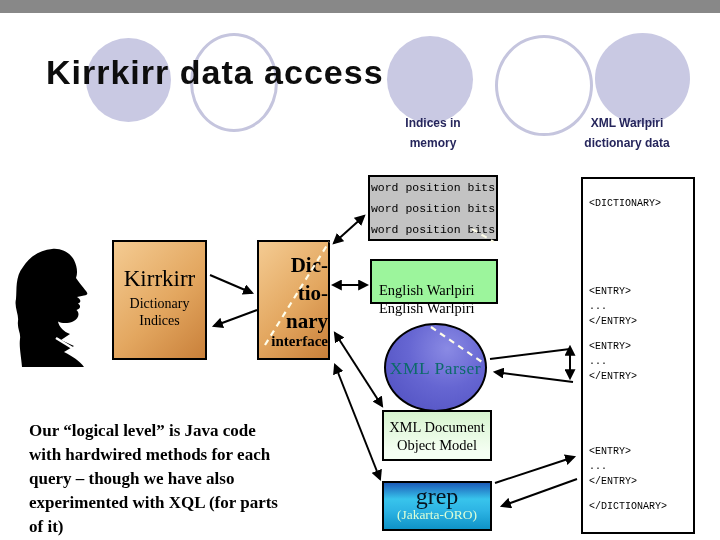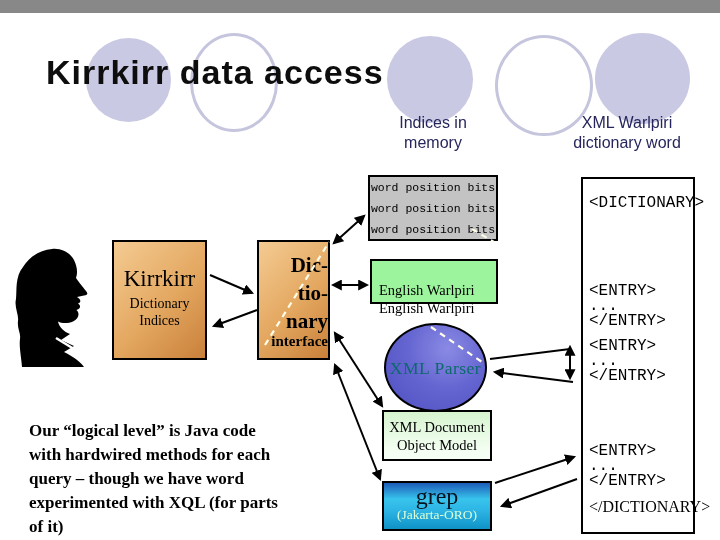--- a/index.html
+++ b/index.html
@@ -7,21 +7,21 @@
     position:relative;width:720px;height:540px;background:#ffffff;
     overflow:hidden;font-family:"Liberation Sans",sans-serif;margin:13px auto;
   }
   .abs{position:absolute;}
   
   .circle{position:absolute;border-radius:50%;z-index:0;}
   .circle.filled{background:#c9c9e3;}
   .circle.outline{background:#ffffff;border:3px solid #c5c5de;}
   
   #title{left:46px;top:40px;font-size:34px;font-weight:bold;letter-spacing:1px;color:#0d0d0d;z-index:2;}
-  .col-label{z-index:2;color:#26265c;font-size:16px;line-height:20px;text-align:center;white-space:pre-line;font-weight:normal;}
+  .col-label{z-index:2;color:#26265c;font-size:12px;line-height:20px;text-align:center;white-space:pre-line;font-weight:bold;}
   
   .node{position:absolute;z-index:2;border:2px solid #000;box-sizing:border-box;}
   .orange{background:linear-gradient(135deg,#f4cb92 0%,#e3a760 55%,#c9803a 100%);}
   .serif{font-family:"Liberation Serif",serif;}
   .mono{font-family:"Liberation Mono",monospace;}
   .pre{white-space:pre-line;}
   #kirrkirr-box{left:112px;top:227px;width:95px;height:120px;text-align:center;}
   #kirrkirr-title{margin-top:24px;font-size:23px;font-weight:normal;color:#000;}
   #kirrkirr-sub{font-size:14px;line-height:17px;color:#000;margin-top:3px;}
   #dict-box{left:257px;top:227px;width:73px;height:120px;text-align:right;}
@@ -37,21 +37,21 @@
   #parser-label{position:absolute;left:50%;top:50%;transform:translate(-50%,-50%);
      white-space:nowrap;font-size:17.5px;letter-spacing:0.5px;color:#0c6a6a;}
   #dom-box{left:382px;top:397px;width:110px;height:51px;
      background:linear-gradient(180deg,#d7f4cf 0%,#f5fff3 85%);
      text-align:center;font-size:14.5px;line-height:18px;color:#000;padding-top:6px;}
   #grep-box{left:382px;top:468px;width:110px;height:50px;text-align:center;
      background:linear-gradient(180deg,#1c5cb8 0%,#38c4ec 35%,#2db4e4 60%,#0f93c8 100%);}
   #grep-title{font-size:24px;color:#06131f;margin-top:0px;line-height:26px;}
   #grep-sub{font-size:13.5px;color:#dcffd8;margin-top:-2px;}
   #xmlfile-box{left:581px;top:164px;width:114px;height:357px;background:#fff;border-width:2.5px;}
-  .xmlline{position:absolute;left:6px;font-size:16px;line-height:15px;color:#000;white-space:pre-line;}
+  .xmlline{position:absolute;left:6px;font-size:10px;line-height:15px;color:#000;white-space:pre-line;}
   #notes{left:29px;top:406px;width:305px;z-index:2;font-size:17px;line-height:24px;
      font-weight:bold;color:#000;white-space:pre-line;}
   #overlay{position:absolute;left:0;top:0;width:720px;height:540px;z-index:4;pointer-events:none;}
   #silhouette{position:absolute;left:4px;top:230px;z-index:2;}
 </style>
 </head>
 <body>
 
 <div id="slide">
 
@@ -59,21 +59,21 @@
   <div class="circle outline" style="left:190px;top:20px;width:82px;height:93px;"></div>
   <div class="circle filled" style="left:387px;top:23px;width:86px;height:87px;"></div>
   <div class="circle outline" style="left:495px;top:22px;width:92px;height:95px;"></div>
   <div class="circle filled" style="left:595px;top:20px;width:95px;height:91px;"></div>
 
   <div id="title" class="abs">Kirrkirr data access</div>
 
   <div class="abs col-label" style="left:368px;top:100px;width:130px;">Indices in
 memory</div>
   <div class="abs col-label" style="left:552px;top:100px;width:150px;">XML Warlpiri
-dictionary word</div>
+dictionary data</div>
 
   <svg id="silhouette" width="96" height="124" viewBox="0 0 96 124">
     <path fill="#000" d="M 18 124
       C 17 112, 15 104, 16 96
       C 17 90, 13 86, 14 78
       C 15 72, 10 64, 12 56
       C 13 46, 11 34, 19 24
       C 25 14, 36 7, 48 6
       C 58 5, 66 10, 70 17
       C 73 23, 74 30, 72 35
@@ -126,26 +126,26 @@
     <div class="xmlline mono" style="top:17px;">&lt;DICTIONARY&gt;</div>
     <div class="xmlline mono" style="top:105px;">&lt;ENTRY&gt;
 ...
 &lt;/ENTRY&gt;</div>
     <div class="xmlline mono" style="top:160px;">&lt;ENTRY&gt;
 ...
 &lt;/ENTRY&gt;</div>
     <div class="xmlline mono" style="top:265px;">&lt;ENTRY&gt;
 ...
 &lt;/ENTRY&gt;</div>
-    <div class="xmlline mono" style="top:320px;font-family:Liberation Serif, serif;">&lt;/DICTIONARY&gt;</div>
+    <div class="xmlline mono" style="top:320px;">&lt;/DICTIONARY&gt;</div>
   </div>
 
   <div id="notes" class="abs serif">Our “logical level” is Java code
 with hardwired methods for each
-query – though we have word
+query – though we have also
 experimented with XQL (for parts
 of it)</div>
 
   <svg id="overlay" viewBox="0 0 720 540">
     <defs>
       <marker id="ah" viewBox="0 0 10 10" refX="8" refY="5" markerWidth="5.5" markerHeight="5.5" orient="auto-start-reverse">
           <path d="M0,0 L10,5 L0,10 z" fill="#000"></path>
         </marker>
     </defs>
     <g stroke="#000" stroke-width="2" fill="none">

